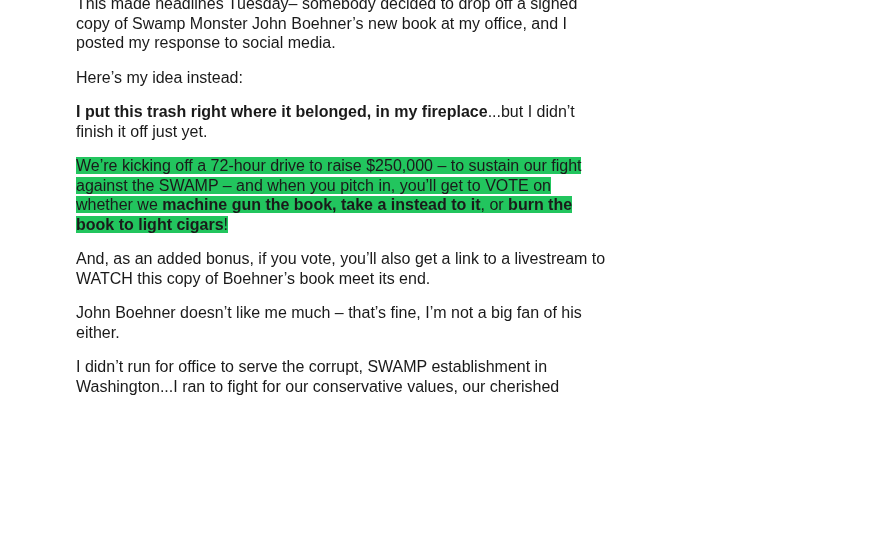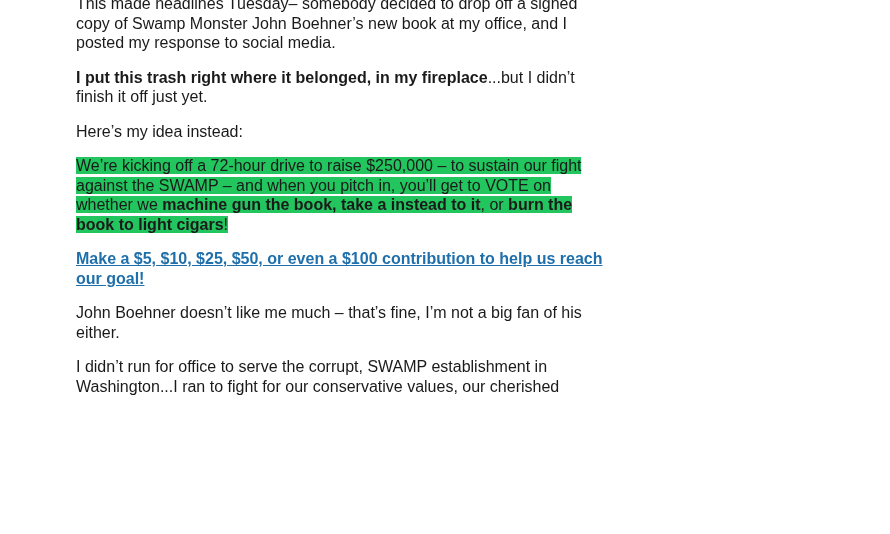--- a/index.html
+++ b/index.html
@@ -36,19 +36,19 @@
       color: #1f6fab;
       font-weight: bold;
       text-decoration: underline;
     }
   </style>
 </head>
 <body>
 
 <div class="email-body">
   <p>This made headlines Tuesday– somebody decided to drop off a signed copy of Swamp Monster John Boehner’s new book at my office, and I posted my response to social media.</p>
+  <p>Here’s my idea instead:</p>
   <p><b>I put this trash right where it belonged, in my fireplace</b><span>...but I didn’t finish it off just yet.</span></p>
-  <p>Here’s my idea instead:</p>
   <p><span class="hl">We’re kicking off a 72-hour drive to raise $250,000 – to sustain our fight against the SWAMP – and when you pitch in, you’ll get to VOTE on whether we </span><b class="hl">machine gun the book, take a instead to it</b><span class="hl">, or </span><b class="hl">burn the book to light cigars</b><span class="hl">!</span></p>
-  <p><a class="cta" href="#">Make a $5, $10, $25, $50, or even a $100 contribution to help us reach our goal!</a></p>
+  <p>And, as an added bonus, if you vote, you’ll also get a link to a livestream to WATCH this copy of Boehner’s book meet its end.</p>
   <p>John Boehner doesn’t like me much – that’s fine, I’m not a big fan of his either.</p>
   <p>I didn’t run for office to serve the corrupt, SWAMP establishment in Washington...I ran to fight for our conservative values, our cherished</p>
 </div>
 
 </body></html>

